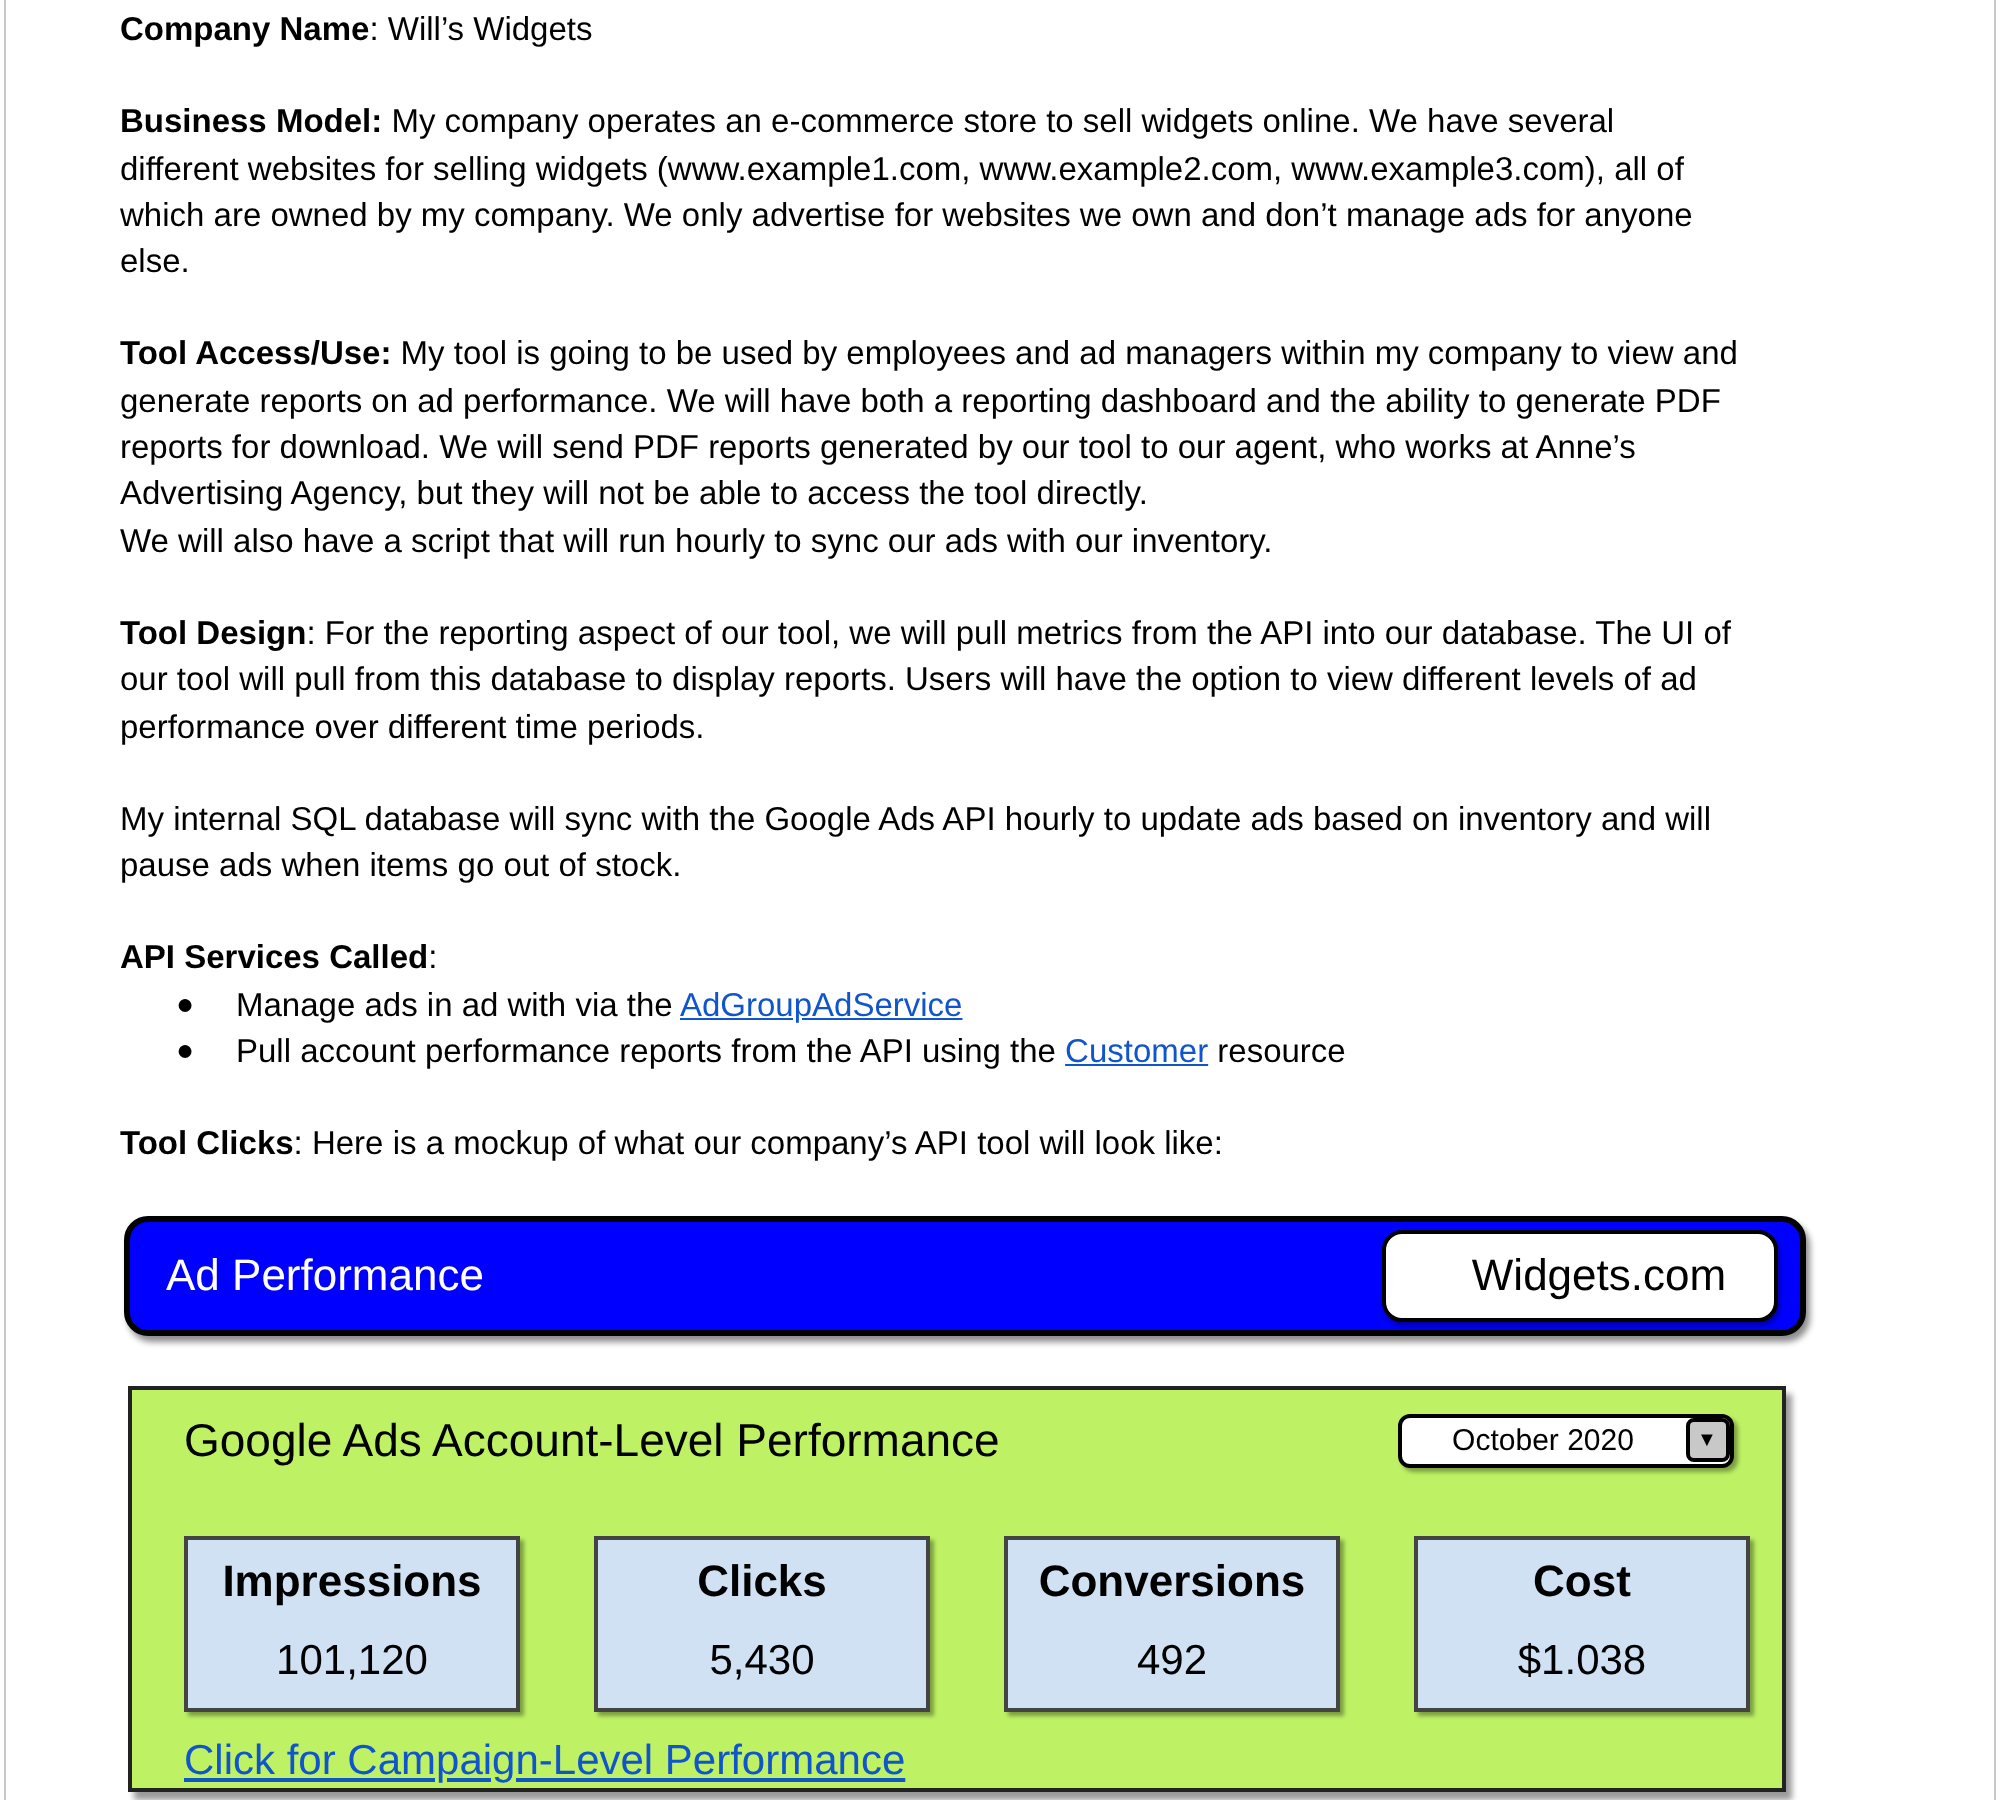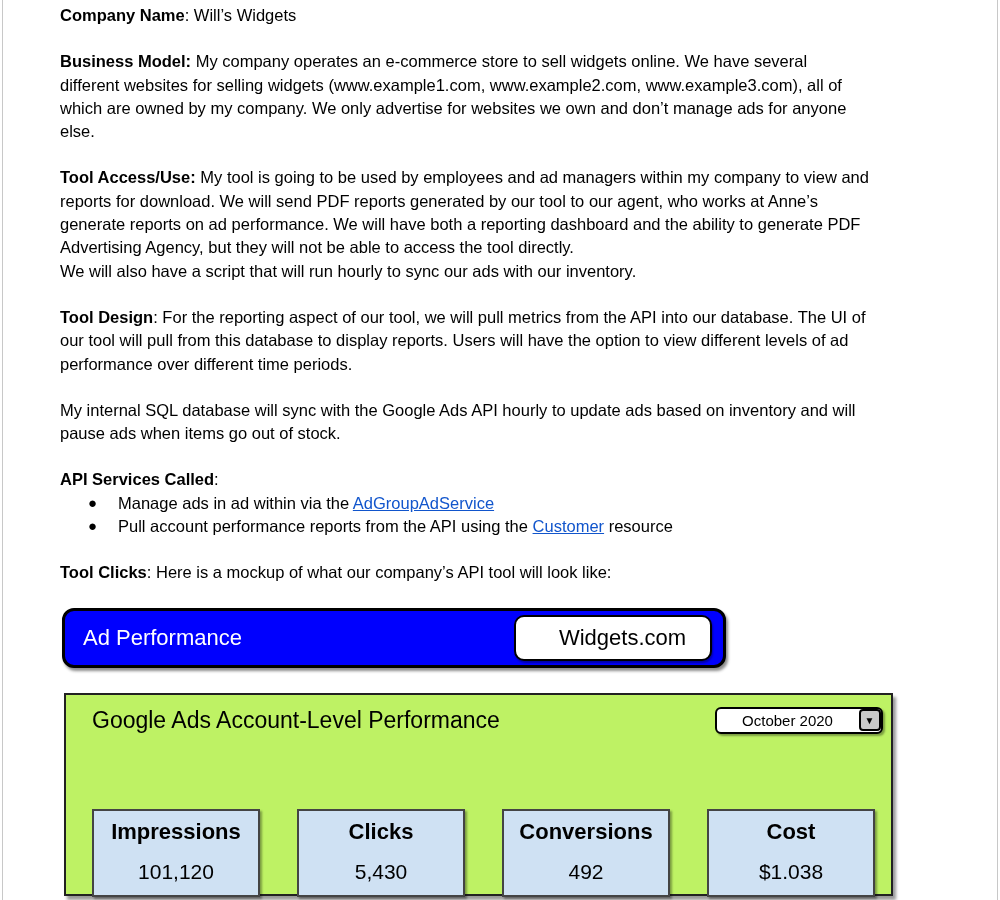--- a/index.html
+++ b/index.html
@@ -20,62 +20,62 @@
   .para { margin:0 0 23px 0; }
   .para.tight { margin-bottom:0; }
   .line { white-space:pre; }
   .b { font-weight:bold; }
   .doclink { color:#1155cc; text-decoration:underline; cursor:pointer; }
   ul.bullets { list-style:none; margin:0 0 23px 0; padding:0; }
   ul.bullets li { position:relative; padding-left:58px; white-space:pre; }
   ul.bullets li .dot { position:absolute; left:28px; top:-1px; font-size:15px; }
   
   .mock-bar {
-    margin:22px 0 0 2px; width:664px; height:60px; box-sizing:border-box;
+    margin:22px 0 0 2px; width:841px; height:60px; box-sizing:border-box;
     background:#0000fe; border:3px solid #000; border-radius:12px;
     box-shadow:2px 3px 3px rgba(0,0,0,0.45);
     display:flex; align-items:center; justify-content:space-between;
     padding:0 11px 0 18px;
   }
   .mock-bar .bar-title { color:#fff; font-size:22px; }
   .site-btn {
     width:198px; height:46px; background:#fff; border:2.5px solid #000;
     border-radius:10px; box-sizing:border-box; cursor:pointer;
     display:flex; align-items:center; justify-content:center;
     font-size:22px; color:#000; box-shadow:1px 2px 2px rgba(0,0,0,0.35);padding-left:19px;
   }
   .panel {
     position:relative; margin:25px 0 0 4px; width:829px; height:203px;
     box-sizing:border-box; background:#bef264; border:2px solid #222;
     box-shadow:3px 4px 3px rgba(0,0,0,0.4);
     padding:14px 0 0 26px;
   }
   .panel-title { font-size:23px; }
   .dropdown {
-    position:absolute; top:12px; right:8px; width:168px; height:27px;
+    position:absolute; top:12px; right:24px; width:168px; height:27px;
     box-sizing:border-box; background:#fff; border:2px solid #000;
     border-radius:6px; display:flex; align-items:stretch; cursor:pointer;
     box-shadow:2px 2px 2px rgba(0,0,0,0.35);
   }
   .dropdown .dd-value {
     flex:1; display:flex; align-items:center; justify-content:center;
     font-size:15px;
   }
   .dropdown .dd-btn {
     width:22px; margin:0.5px; background:#c8c8c8; border:2px solid #000;
     border-radius:4px; box-sizing:border-box; cursor:pointer;
     display:flex; align-items:center; justify-content:center; font-size:10px;
   }
   .cards { display:flex; gap:37px; margin-top:36px; }
   .card {
     width:168px; height:88px; box-sizing:border-box;
     background:#cfe1f3; border:2px solid #444;
     box-shadow:2px 2px 2px rgba(0,0,0,0.35);
     display:flex; flex-direction:column; justify-content:space-between;
-    align-items:center; padding:9px 0 12px 0;margin-top:41px;
+    align-items:center; padding:9px 0 12px 0;
   }
   .card .m-label { font-weight:bold; font-size:22px; }
   .card .m-value { font-size:21px; }
   .panel-link {
     margin-top:13px; font-size:21px; color:#1155cc;
     text-decoration:underline; cursor:pointer; display:inline-block;
   }
 </style>
 </head>
 <body>
@@ -87,39 +87,39 @@
       <div class="line"><span class="b">Company Name</span><span>: Will’s Widgets</span></div>
     </div>
     <div class="para">
       <div class="line"><span class="b">Business Model:</span><span> My company operates an e-commerce store to sell widgets online. We have several</span></div>
       <div class="line"><span>different websites for selling widgets (www.example1.com, www.example2.com, www.example3.com), all of</span></div>
       <div class="line"><span>which are owned by my company. We only advertise for websites we own and don’t manage ads for anyone</span></div>
       <div class="line"><span>else.</span></div>
     </div>
     <div class="para">
       <div class="line"><span class="b">Tool Access/Use:</span><span> My tool is going to be used by employees and ad managers within my company to view and</span></div>
+      <div class="line"><span>generate reports on ad performance. We will have both a reporting dashboard and the ability to generate PDF</span></div>
       <div class="line"><span>reports for download. We will send PDF reports generated by our tool to our agent, who works at Anne’s</span></div>
-      <div class="line"><span>generate reports on ad performance. We will have both a reporting dashboard and the ability to generate PDF</span></div>
       <div class="line"><span>Advertising Agency, but they will not be able to access the tool directly.</span></div>
       <div class="line"><span>We will also have a script that will run hourly to sync our ads with our inventory.</span></div>
     </div>
     <div class="para">
       <div class="line"><span class="b">Tool Design</span><span>: For the reporting aspect of our tool, we will pull metrics from the API into our database. The UI of</span></div>
       <div class="line"><span>our tool will pull from this database to display reports. Users will have the option to view different levels of ad</span></div>
       <div class="line"><span>performance over different time periods.</span></div>
     </div>
     <div class="para">
       <div class="line"><span>My internal SQL database will sync with the Google Ads API hourly to update ads based on inventory and will</span></div>
       <div class="line"><span>pause ads when items go out of stock.</span></div>
     </div>
     <div class="para tight">
       <div class="line"><span class="b">API Services Called</span><span>:</span></div>
     </div>
     <ul class="bullets">
-      <li><span class="dot">●</span><span>Manage ads in ad within via the </span><span class="doclink">AdGroupAdService</span></li>
+      <li><span class="dot">●</span><span>Manage ads in ad with via the </span><span class="doclink">AdGroupAdService</span></li>
       <li><span class="dot">●</span><span>Pull account performance reports from the API using the </span><span class="doclink">Customer</span><span> resource</span></li>
     </ul>
     <div class="para">
       <div class="line"><span class="b">Tool Clicks</span><span>: Here is a mockup of what our company’s API tool will look like:</span></div>
     </div>
     <div>
   <div class="mock-bar">
     <span class="bar-title">Ad Performance</span>
     <div class="site-btn">Widgets.com</div>
   </div>

